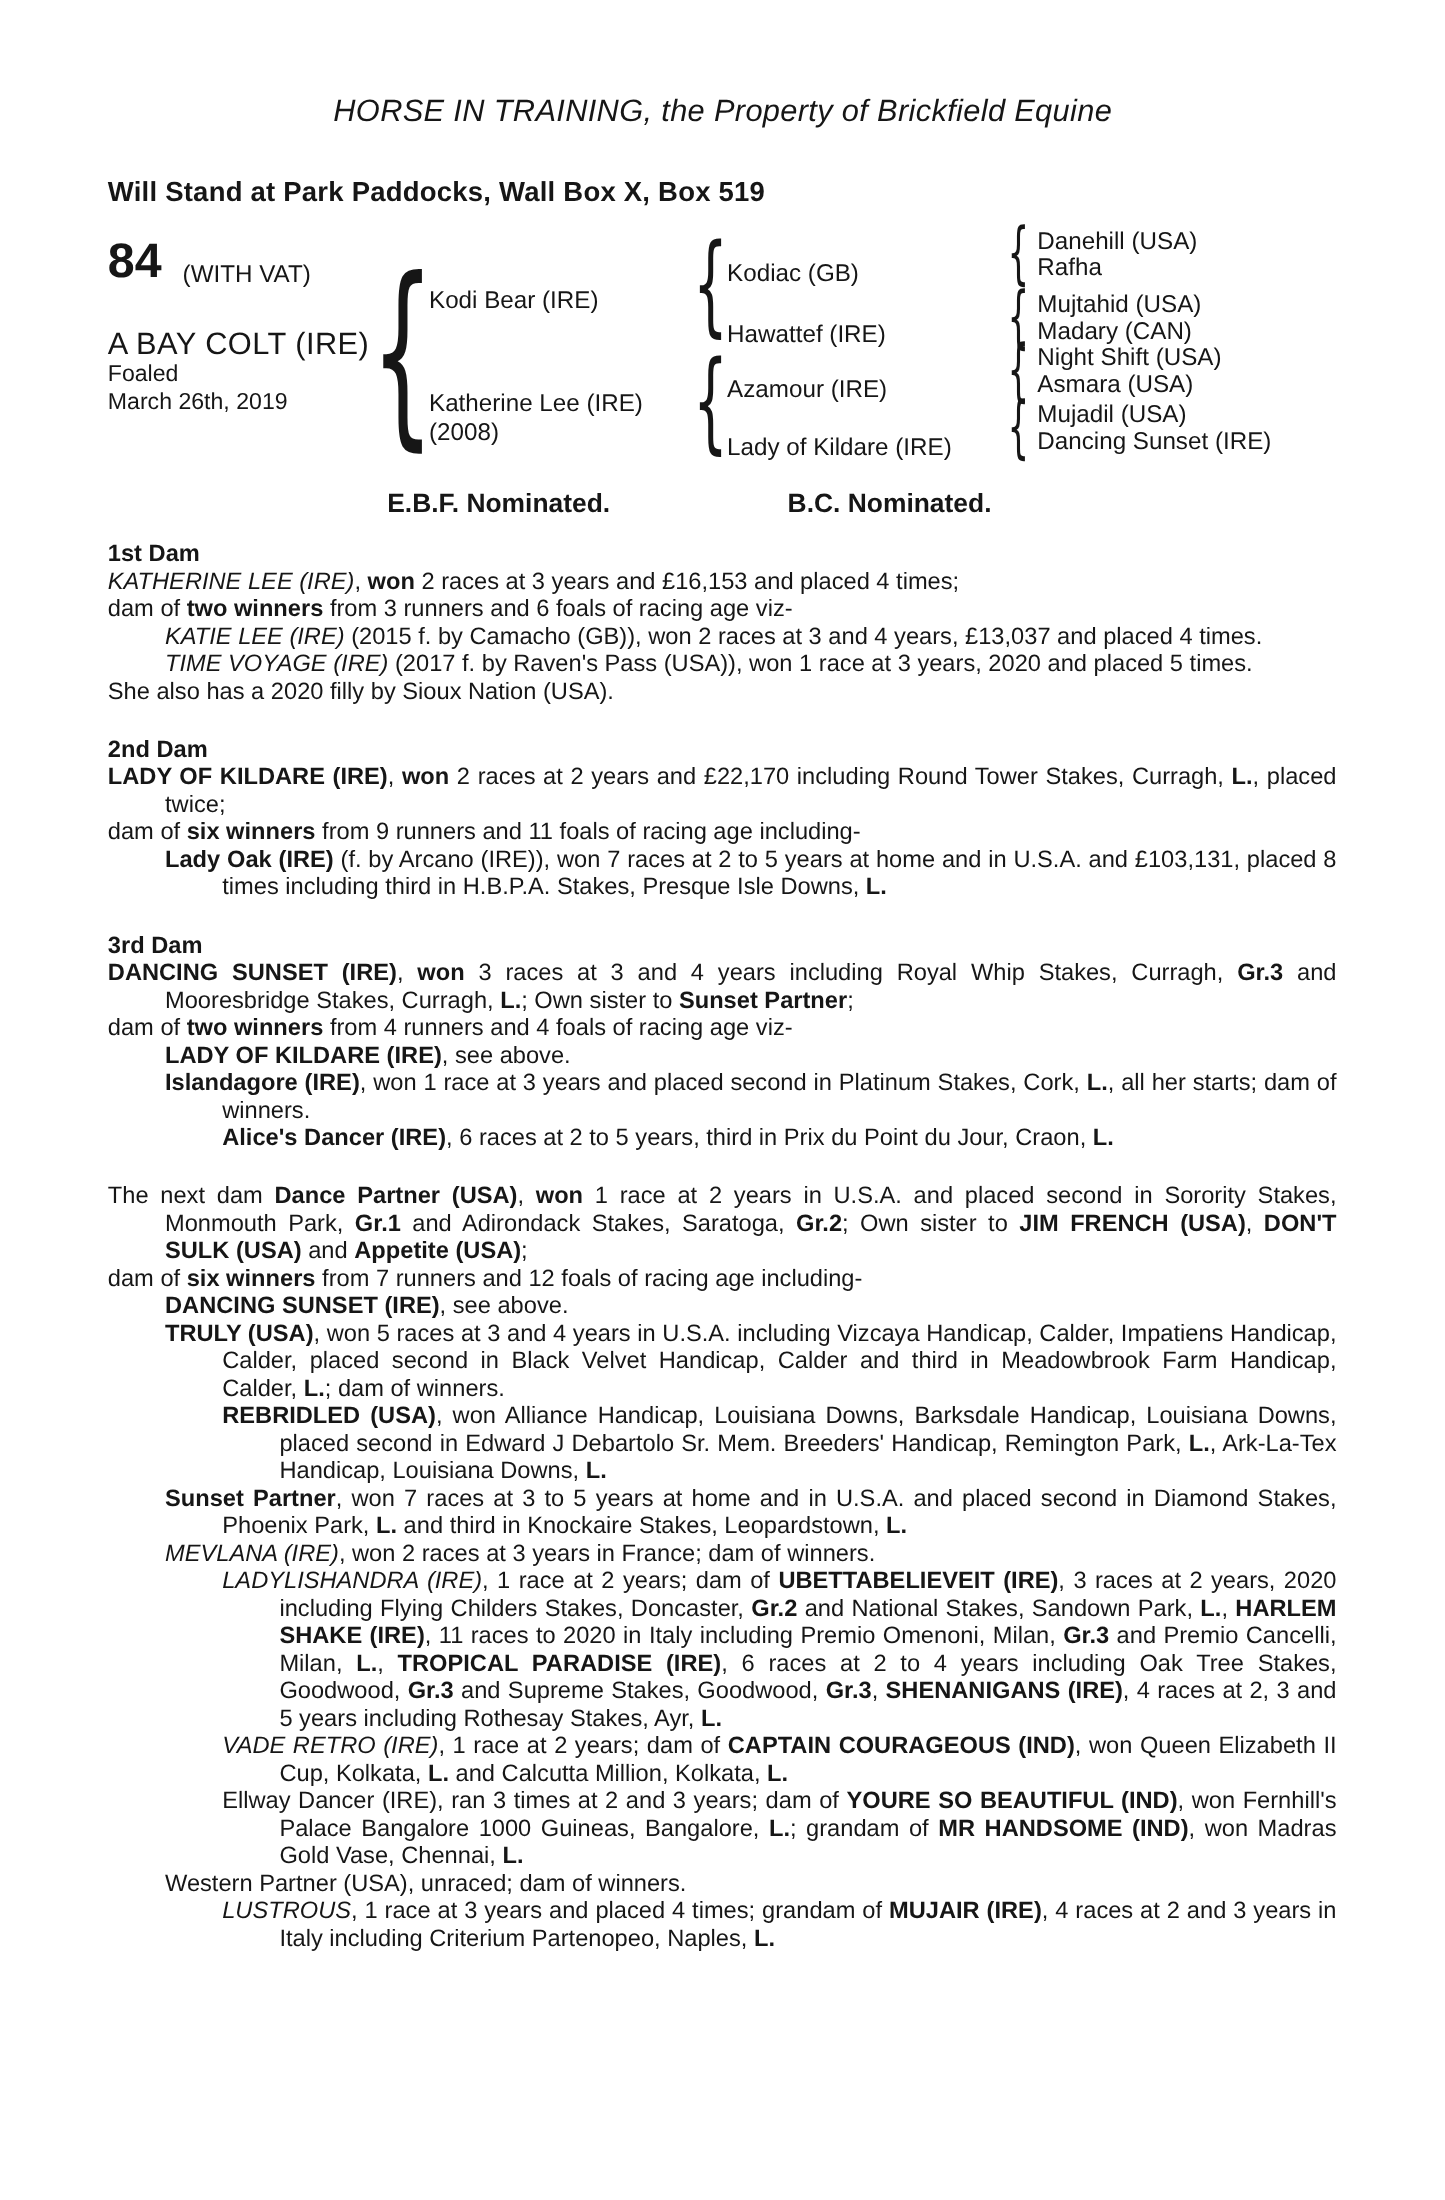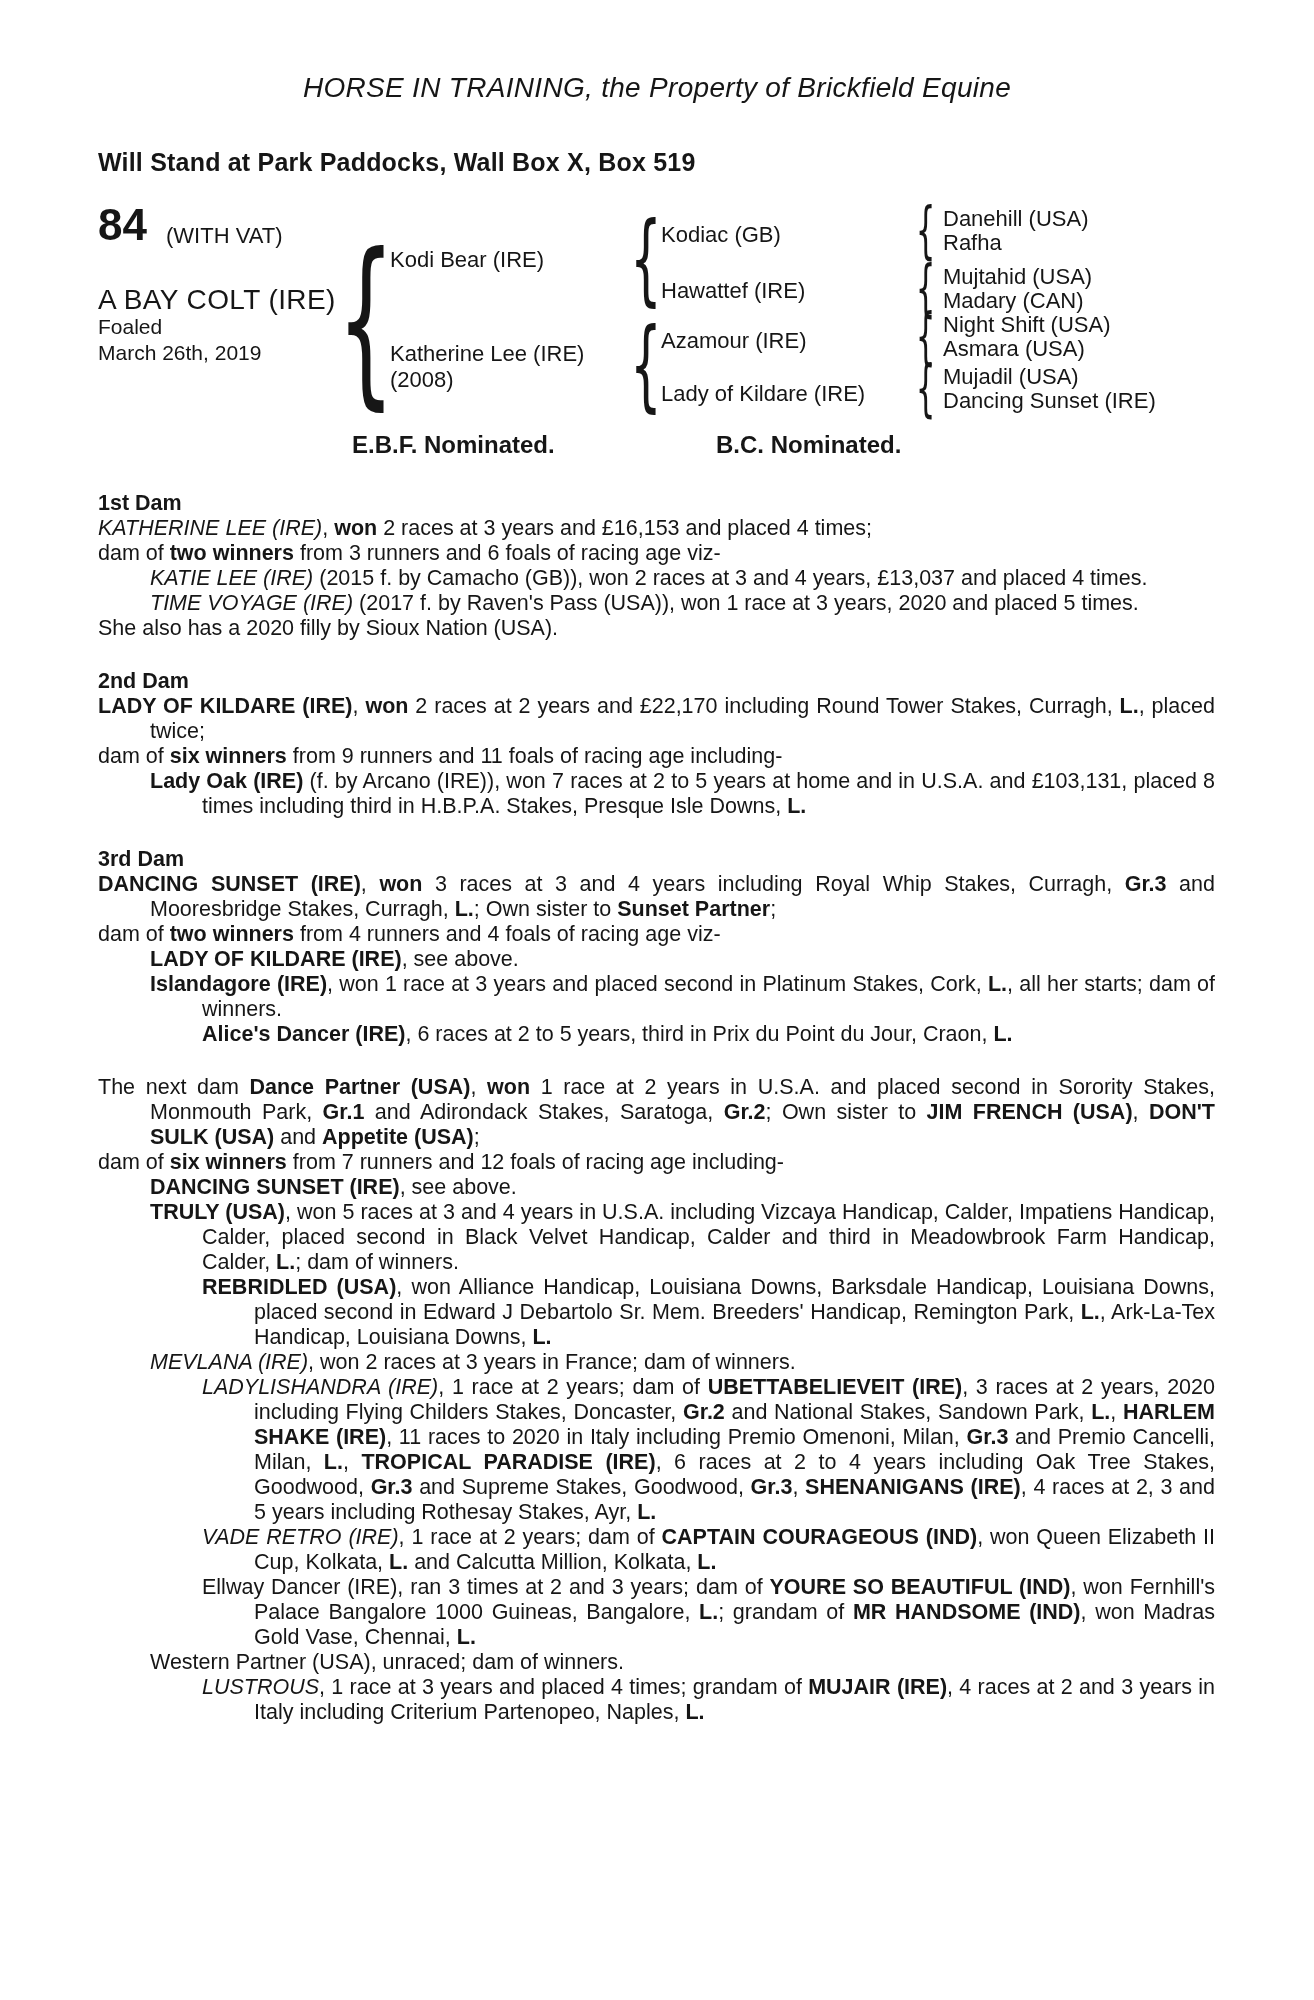--- a/index.html
+++ b/index.html
@@ -1,21 +1,21 @@
 <!DOCTYPE html>
 <html><head>
 <meta charset="utf-8">
 <style>
   html,body{margin:0;padding:0;background:#e8e8e8;}
   .page{
     position:relative;width:1314px;height:2000px;background:#ffffff;
     font-family:"Liberation Sans",sans-serif;color:#161616;overflow:hidden;
     margin:0 auto;
   }
-  .abs{position:absolute;white-space:nowrap;}
+  .abs{position:absolute;white-space:nowrap;margin-top:13px;}
   .page-title{top:72px;left:0;width:1314px;text-align:center;
     font-size:28px;font-style:italic;letter-spacing:.3px;}
   .stand-line{top:148px;left:98px;font-size:25px;font-weight:bold;letter-spacing:.2px;}
   .lot-number{top:203px;left:98px;font-size:44px;font-weight:bold;line-height:1;}
   .vat-note{top:223px;left:166px;font-size:22px;}
   .colt-name{top:284px;left:98px;font-size:28px;font-weight:normal;letter-spacing:.4px;}
   .foaled{top:315px;left:98px;font-size:21px;}
   .foaled-date{top:341px;left:98px;font-size:21px;}
   .ped-name{font-size:22px;}
   .sire-name{top:247px;left:390px;}
@@ -142,20 +142,21 @@
         <p class="para lvl1"><span class="b">LADY OF KILDARE (IRE)</span><span>, see above.</span></p>
         <p class="para lvl1"><span class="b">Islandagore (IRE)</span><span>, won 1 race at 3 years and placed second in Platinum Stakes, Cork, </span><span class="b">L.</span><span>, all her starts; dam of winners.</span></p>
         <p class="para lvl2"><span class="b">Alice's Dancer (IRE)</span><span>, 6 races at 2 to 5 years, third in Prix du Point du Jour, Craon, </span><span class="b">L.</span></p>
       </div>
       <div class="section">
         <p class="para lvl0"><span>The next dam </span><span class="b">Dance Partner (USA)</span><span>, </span><span class="b">won</span><span> 1 race at 2 years in U.S.A. and placed second in Sorority Stakes, Monmouth Park, </span><span class="b">Gr.1</span><span> and Adirondack Stakes, Saratoga, </span><span class="b">Gr.2</span><span>; Own sister to </span><span class="b">JIM FRENCH (USA)</span><span>, </span><span class="b">DON'T SULK (USA)</span><span> and </span><span class="b">Appetite (USA)</span><span>;</span></p>
         <p class="para lvl0"><span>dam of </span><span class="b">six winners</span><span> from 7 runners and 12 foals of racing age including-</span></p>
         <p class="para lvl1"><span class="b">DANCING SUNSET (IRE)</span><span>, see above.</span></p>
         <p class="para lvl1"><span class="b">TRULY (USA)</span><span>, won 5 races at 3 and 4 years in U.S.A. including Vizcaya Handicap, Calder, Impatiens Handicap, Calder, placed second in Black Velvet Handicap, Calder and third in Meadowbrook Farm Handicap, Calder, </span><span class="b">L.</span><span>; dam of winners.</span></p>
         <p class="para lvl2"><span class="b">REBRIDLED (USA)</span><span>, won Alliance Handicap, Louisiana Downs, Barksdale Handicap, Louisiana Downs, placed second in Edward J Debartolo Sr. Mem. Breeders' Handicap, Remington Park, </span><span class="b">L.</span><span>, Ark-La-Tex Handicap, Louisiana Downs, </span><span class="b">L.</span></p>
+        <p class="para lvl1"><span class="b">Sunset Partner</span><span>, won 7 races at 3 to 5 years at home and in U.S.A. and placed second in Diamond Stakes, Phoenix Park, </span><span class="b">L.</span><span> and third in Knockaire Stakes, Leopardstown, </span><span class="b">L.</span></p>
         <p class="para lvl1"><span class="i">MEVLANA (IRE)</span><span>, won 2 races at 3 years in France; dam of winners.</span></p>
         <p class="para lvl2"><span class="i">LADYLISHANDRA (IRE)</span><span>, 1 race at 2 years; dam of </span><span class="b">UBETTABELIEVEIT (IRE)</span><span>, 3 races at 2 years, 2020 including Flying Childers Stakes, Doncaster, </span><span class="b">Gr.2</span><span> and National Stakes, Sandown Park, </span><span class="b">L.</span><span>, </span><span class="b">HARLEM SHAKE (IRE)</span><span>, 11 races to 2020 in Italy including Premio Omenoni, Milan, </span><span class="b">Gr.3</span><span> and Premio Cancelli, Milan, </span><span class="b">L.</span><span>, </span><span class="b">TROPICAL PARADISE (IRE)</span><span>, 6 races at 2 to 4 years including Oak Tree Stakes, Goodwood, </span><span class="b">Gr.3</span><span> and Supreme Stakes, Goodwood, </span><span class="b">Gr.3</span><span>, </span><span class="b">SHENANIGANS (IRE)</span><span>, 4 races at 2, 3 and 5 years including Rothesay Stakes, Ayr, </span><span class="b">L.</span></p>
         <p class="para lvl2"><span class="i">VADE RETRO (IRE)</span><span>, 1 race at 2 years; dam of </span><span class="b">CAPTAIN COURAGEOUS (IND)</span><span>, won Queen Elizabeth II Cup, Kolkata, </span><span class="b">L.</span><span> and Calcutta Million, Kolkata, </span><span class="b">L.</span></p>
         <p class="para lvl2"><span>Ellway Dancer (IRE), ran 3 times at 2 and 3 years; dam of </span><span class="b">YOURE SO BEAUTIFUL (IND)</span><span>, won Fernhill's Palace Bangalore 1000 Guineas, Bangalore, </span><span class="b">L.</span><span>; grandam of </span><span class="b">MR HANDSOME (IND)</span><span>, won Madras Gold Vase, Chennai, </span><span class="b">L.</span></p>
         <p class="para lvl1"><span>Western Partner (USA), unraced; dam of winners.</span></p>
         <p class="para lvl2"><span class="i">LUSTROUS</span><span>, 1 race at 3 years and placed 4 times; grandam of </span><span class="b">MUJAIR (IRE)</span><span>, 4 races at 2 and 3 years in Italy including Criterium Partenopeo, Naples, </span><span class="b">L.</span></p>
       </div>
     </div>
 
 </div>

